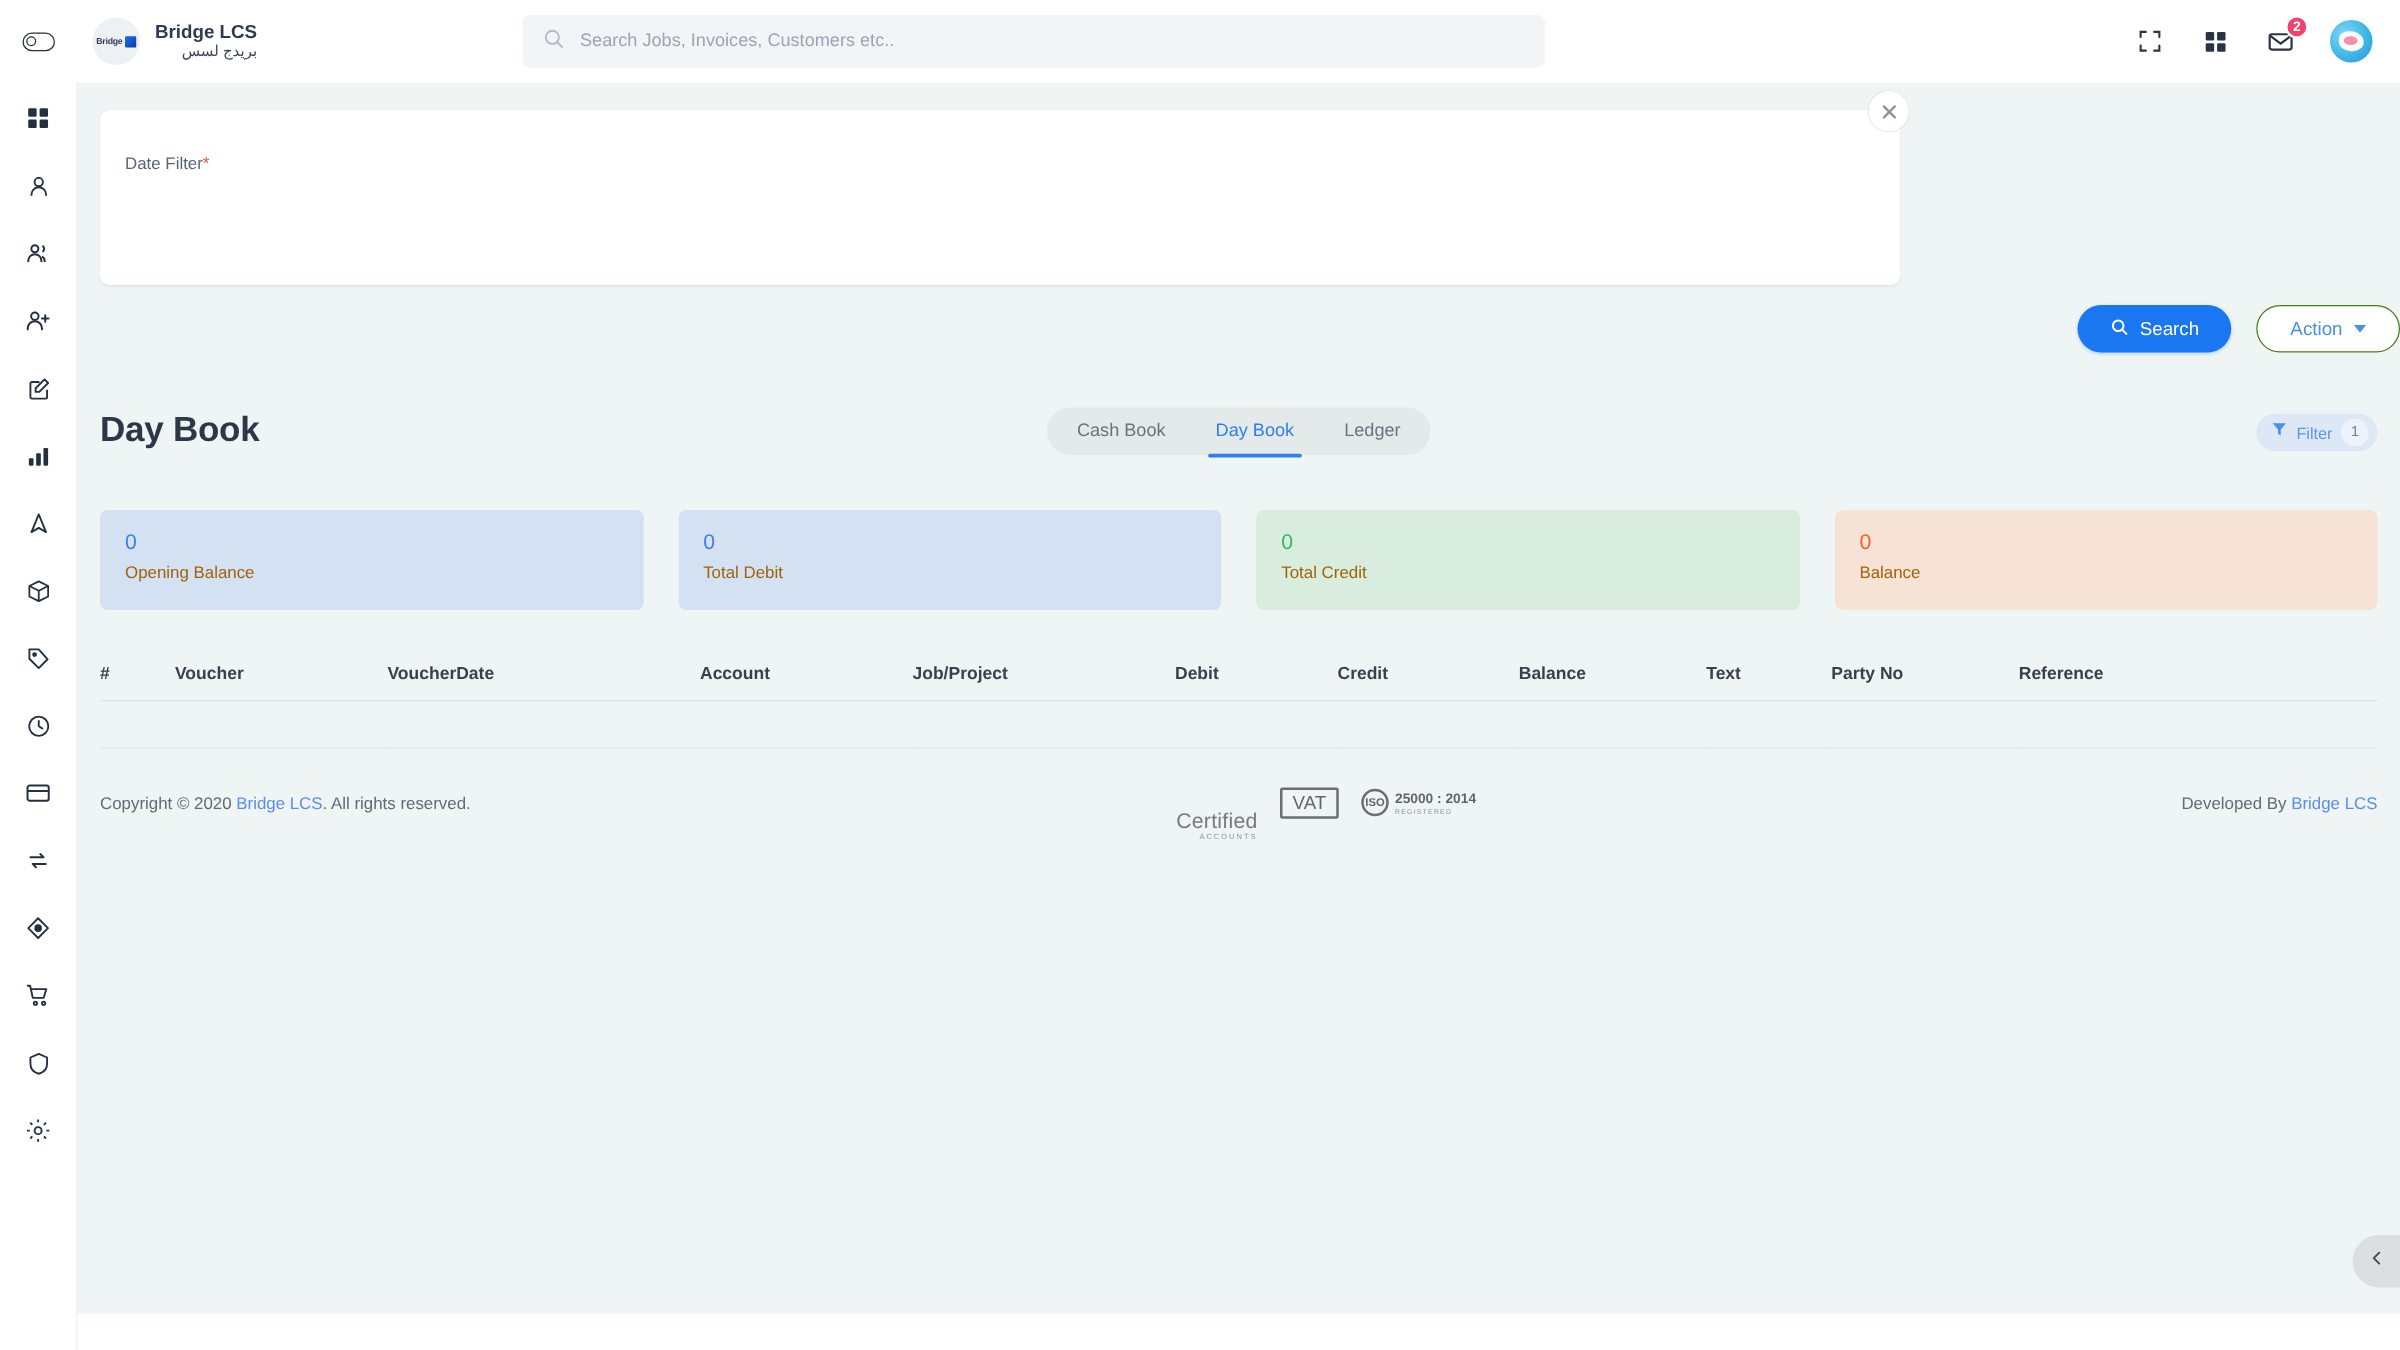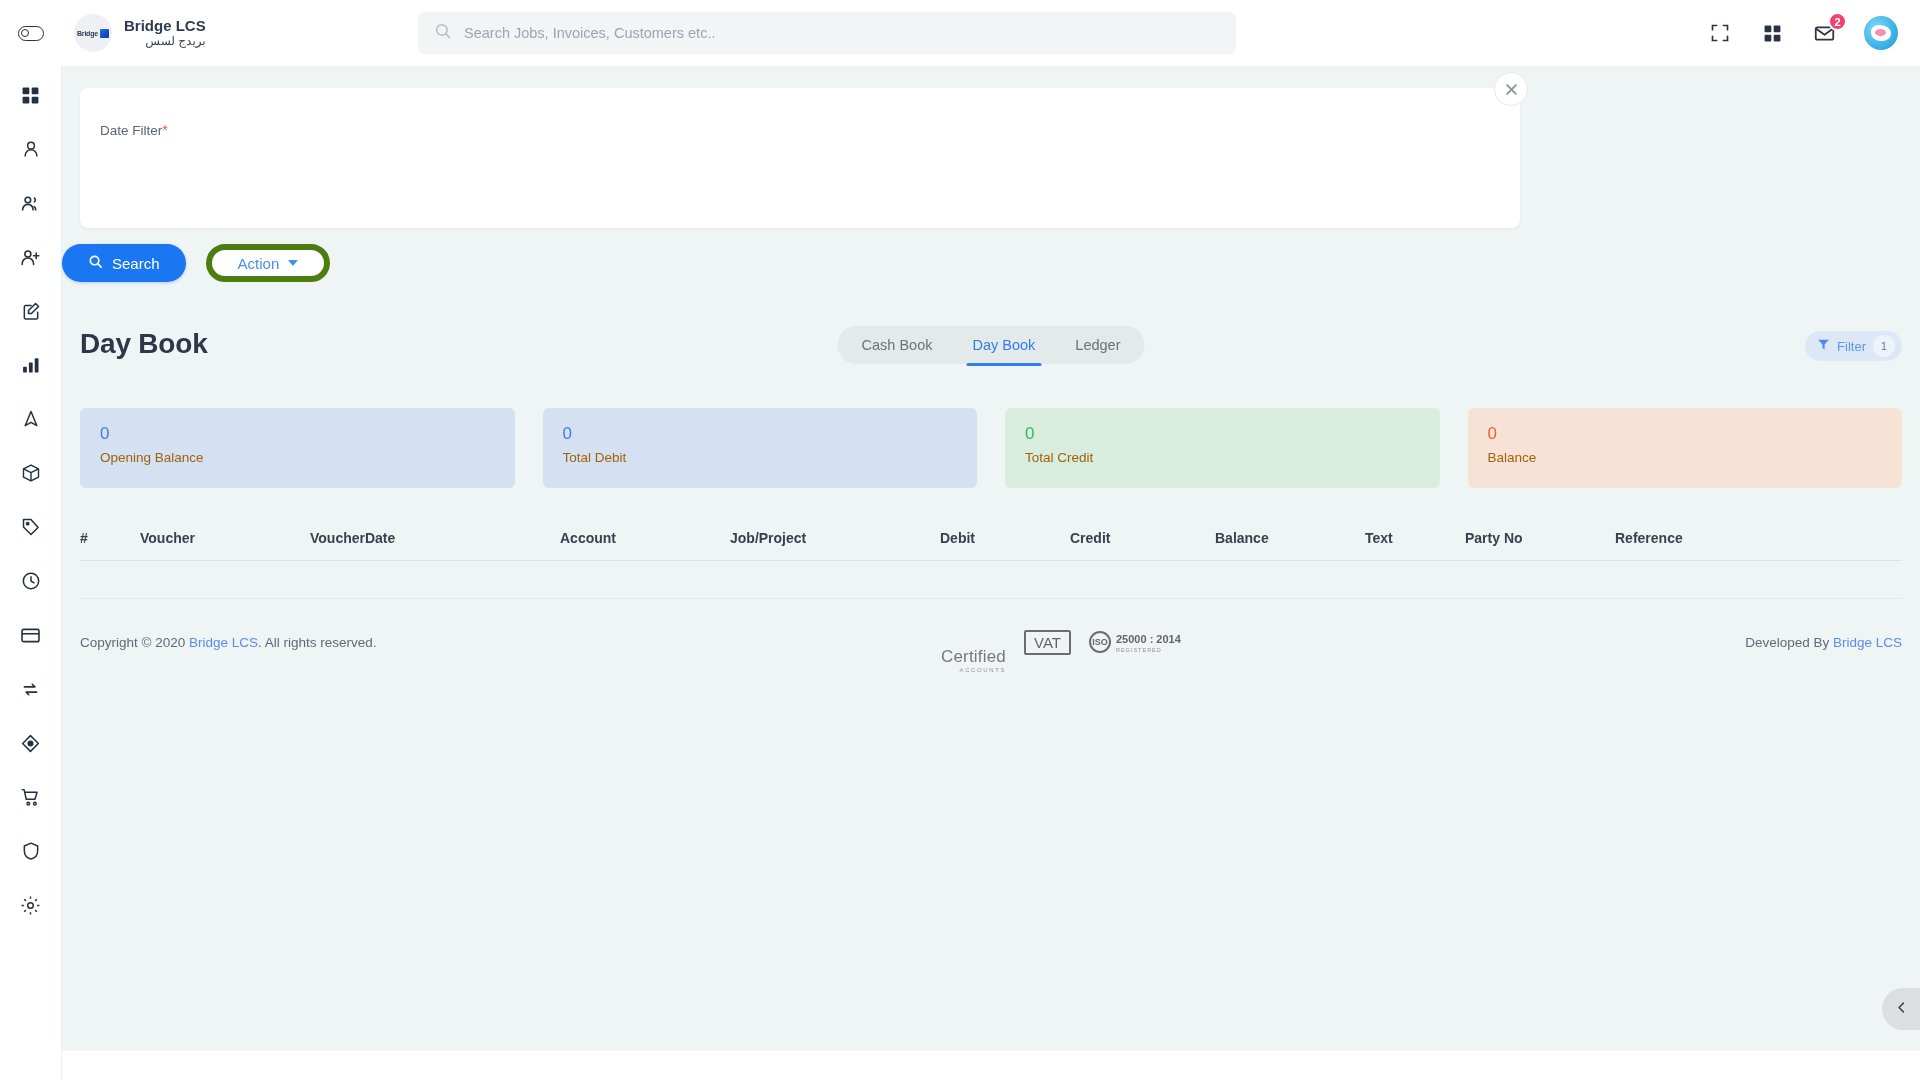--- a/index.html
+++ b/index.html
@@ -96,30 +96,30 @@
   .field { position: absolute; left: 20px; top: 34px; }
   .field-label { font-size: 13.5px; color: #5a6474; margin-bottom: 8px; }
   .req { color: #e85d3d; font-size: 14px; }
   .date-input {
     width: 422px; height: 38px; border: 1px solid #dfe4e9; border-radius: 5px;
     padding: 0 14px; font-size: 15px; color: #46505f; outline: none;
     font-family: "Liberation Sans", sans-serif; background: #fff;
   }
 
   .btn-row {
-    position: absolute; left: 0; right: 0; top: 178px; display: flex; justify-content: flex-start;
+    position: absolute; left: 0; right: 0; top: 178px; display: flex; justify-content: flex-end;
     gap: 20px; z-index: 6;
   }
   .btn {
     height: 38px; border-radius: 20px; display: flex; align-items: center; justify-content: center;
     gap: 9px; font-size: 15px; cursor: pointer; padding: 0 26px;
     font-family: "Liberation Sans", sans-serif;
   }
   .btn-search { background: #1b76f2; color: #fff; border: none; min-width: 110px; box-shadow: 0 1px 3px rgba(27,118,242,.3); }
-  .btn-action { background: #fff; color: #4a90e2; border: 6px solid #4d7c0f; min-width: 104px; }
+  .btn-action { background: #fff; color: #4a90e2; border: 1px solid #4d7c0f; min-width: 104px; }
   .caret { width: 0; height: 0; border-left: 5px solid transparent; border-right: 5px solid transparent; border-top: 6px solid #4a90e2; }
 
   .page-head { position: absolute; left: 18px; top: 262px; width: 1822px; height: 48px; }
   .page-title { font-size: 28px; font-weight: 700; color: #2d3748; letter-spacing: -.2px; }
   .tabs {
     position: absolute; left: 50%; transform: translateX(-50%); top: -2px;
     background: #e4e9e9; border-radius: 22px; height: 38px; display: flex; align-items: center;
     padding: 0 6px; gap: 4px;
   }
   .tab {

